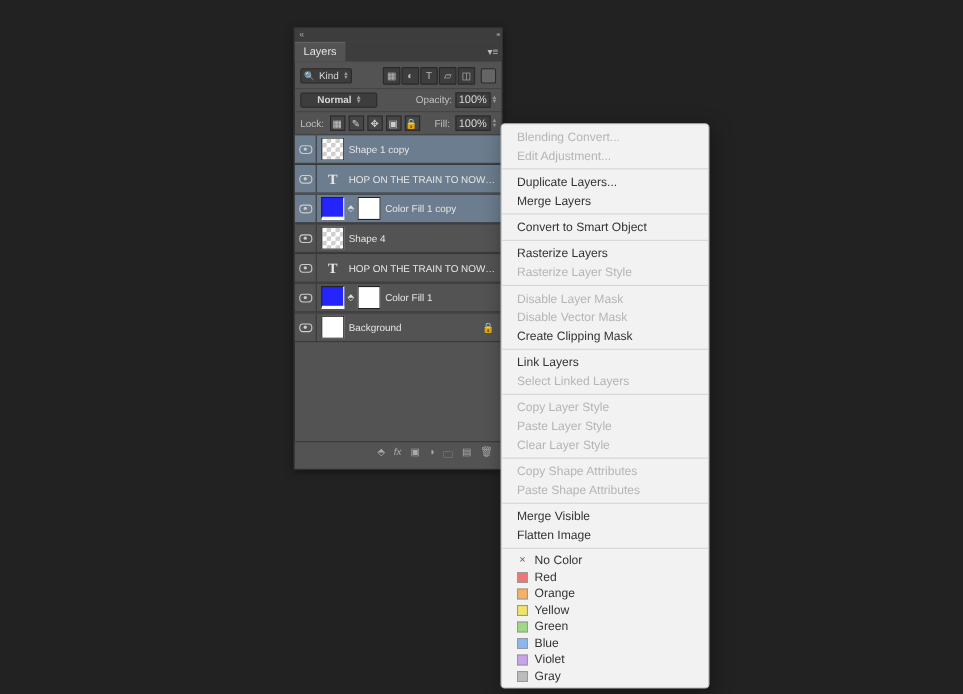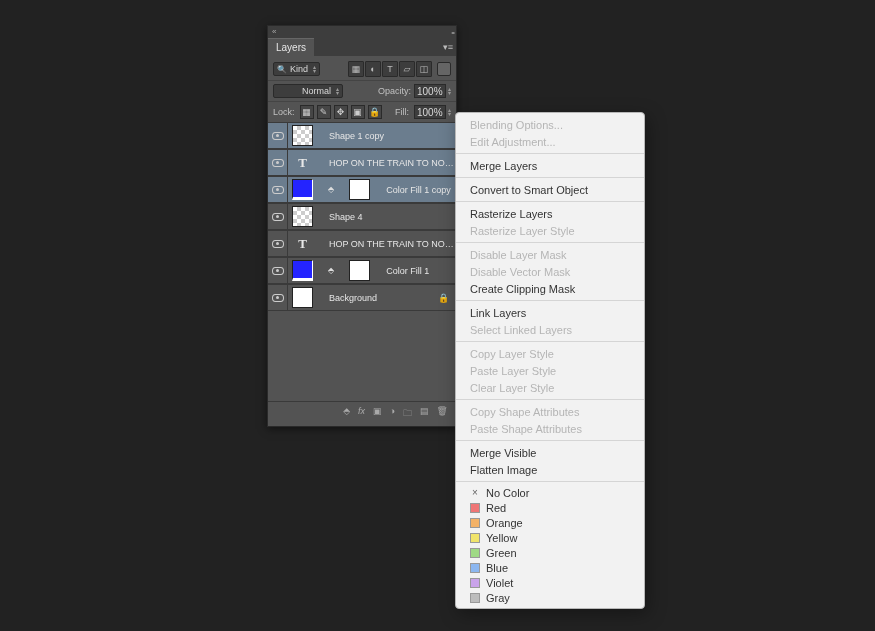--- a/index.html
+++ b/index.html
@@ -58,21 +58,21 @@
   .filter-ico {
     width:16px; height:16px; background:#3d3d3d; border:1px solid #2a2a2a;
     display:flex; align-items:center; justify-content:center; font-size:9px;
     color:#bbb; border-radius:1px;
   }
   .filter-toggle {
     width:14px; height:14px; background:#656565; border:1px solid #2a2a2a;
     border-radius:2px; margin-left:2px;
   }
 
-  .blend-row .select-kind { width:70px; justify-content:flex-end;}
+  .blend-row .select-kind { width:70px; justify-content:center;font-weight:bold;}
   .label-sm { font-size:9px; color:#c0c0c0; }
   .pct-input {
     background:#3d3d3d; border:1px solid #2a2a2a; color:#d8d8d8;
     font-size:10px; width:32px; height:14px; padding:0 2px; text-align:left;
   }
   .pct-step { font-size:6px; color:#999; display:flex; flex-direction:column; line-height:4px; margin-left:-1px;}
   
   .lock-row .label-sm { margin-right:2px;}
   .lock-ico {
     width:14px; height:14px; display:flex; align-items:center; justify-content:center;
@@ -93,21 +93,21 @@
   }
   .eye-icon {
     width:12px; height:8px; border:1px solid #ccc; border-radius:50%/90%;
     position:relative;
   }
   .eye-icon::after {
     content:""; position:absolute; width:3px; height:3px; border-radius:50%;
     background:#ccc; top:1.5px; left:3.5px;
   }
   .layer-content {
-    display:flex; align-items:center; gap:16px; padding-left:4px; flex:1; overflow:hidden;
+    display:flex; align-items:center; gap:4px; padding-left:4px; flex:1; overflow:hidden;
   }
   .thumb {
     width:21px; height:21px; border:1px solid #222; background:#fff;
     flex-shrink:0; position:relative;
   }
   .thumb.checker {
     background:
       linear-gradient(45deg,#ccc 25%,transparent 25%,transparent 75%,#ccc 75%),
       linear-gradient(45deg,#ccc 25%,transparent 25%,transparent 75%,#ccc 75%);
     background-size:8px 8px; background-position:0 0,4px 4px; background-color:#fff;
@@ -316,23 +316,24 @@
     <span style="font-style:italic;">fx</span>
     <span>▣</span>
     <span>◑</span>
     <span>🗀</span>
     <span>▤</span>
     <span>🗑</span>
   </div>
 </div>
 
 <div class="context-menu" id="context-menu">
-    <div class="menu-item disabled">Blending Options...</div>
+    <div class="menu-item disabled">Blending Convert...</div>
     <div class="menu-item disabled">Edit Adjustment...</div>
     <div class="menu-sep"></div>
+    <div class="menu-item">Duplicate Layers...</div>
     <div class="menu-item">Merge Layers</div>
     <div class="menu-sep"></div>
     <div class="menu-item">Convert to Smart Object</div>
     <div class="menu-sep"></div>
     <div class="menu-item">Rasterize Layers</div>
     <div class="menu-item disabled">Rasterize Layer Style</div>
     <div class="menu-sep"></div>
     <div class="menu-item disabled">Disable Layer Mask</div>
     <div class="menu-item disabled">Disable Vector Mask</div>
     <div class="menu-item">Create Clipping Mask</div>

